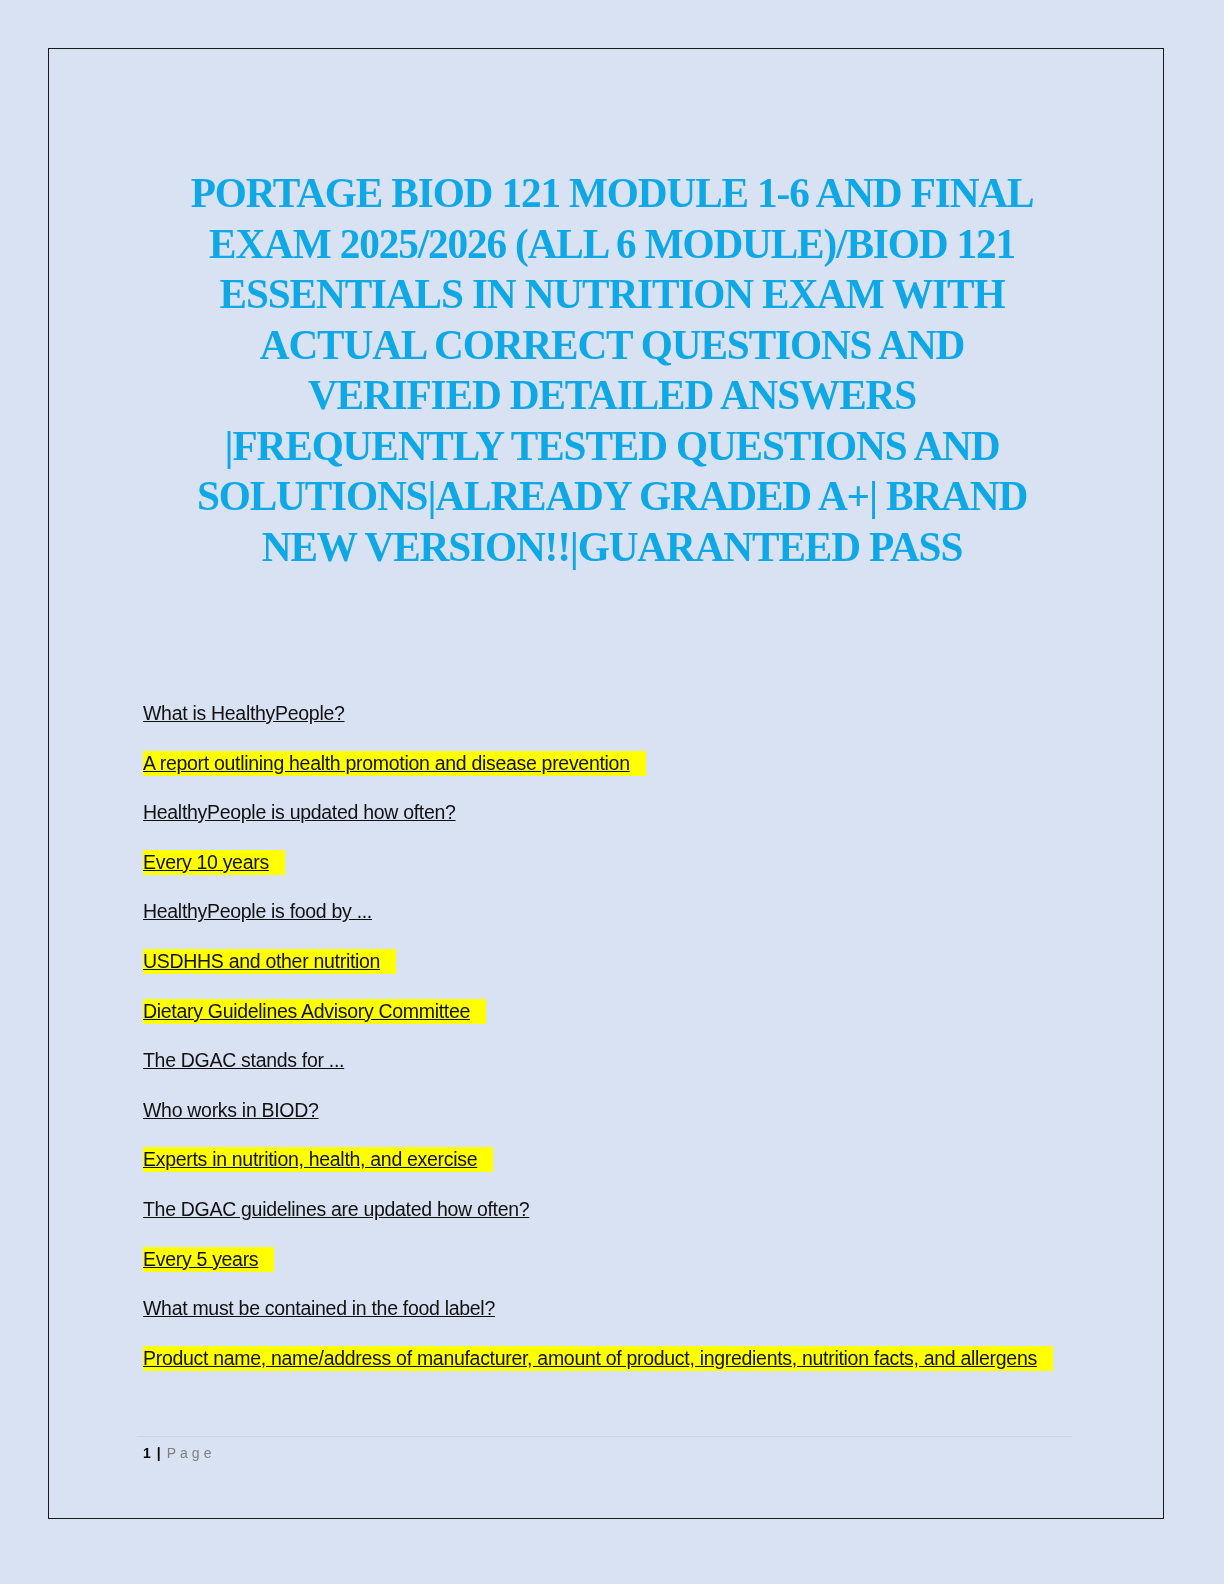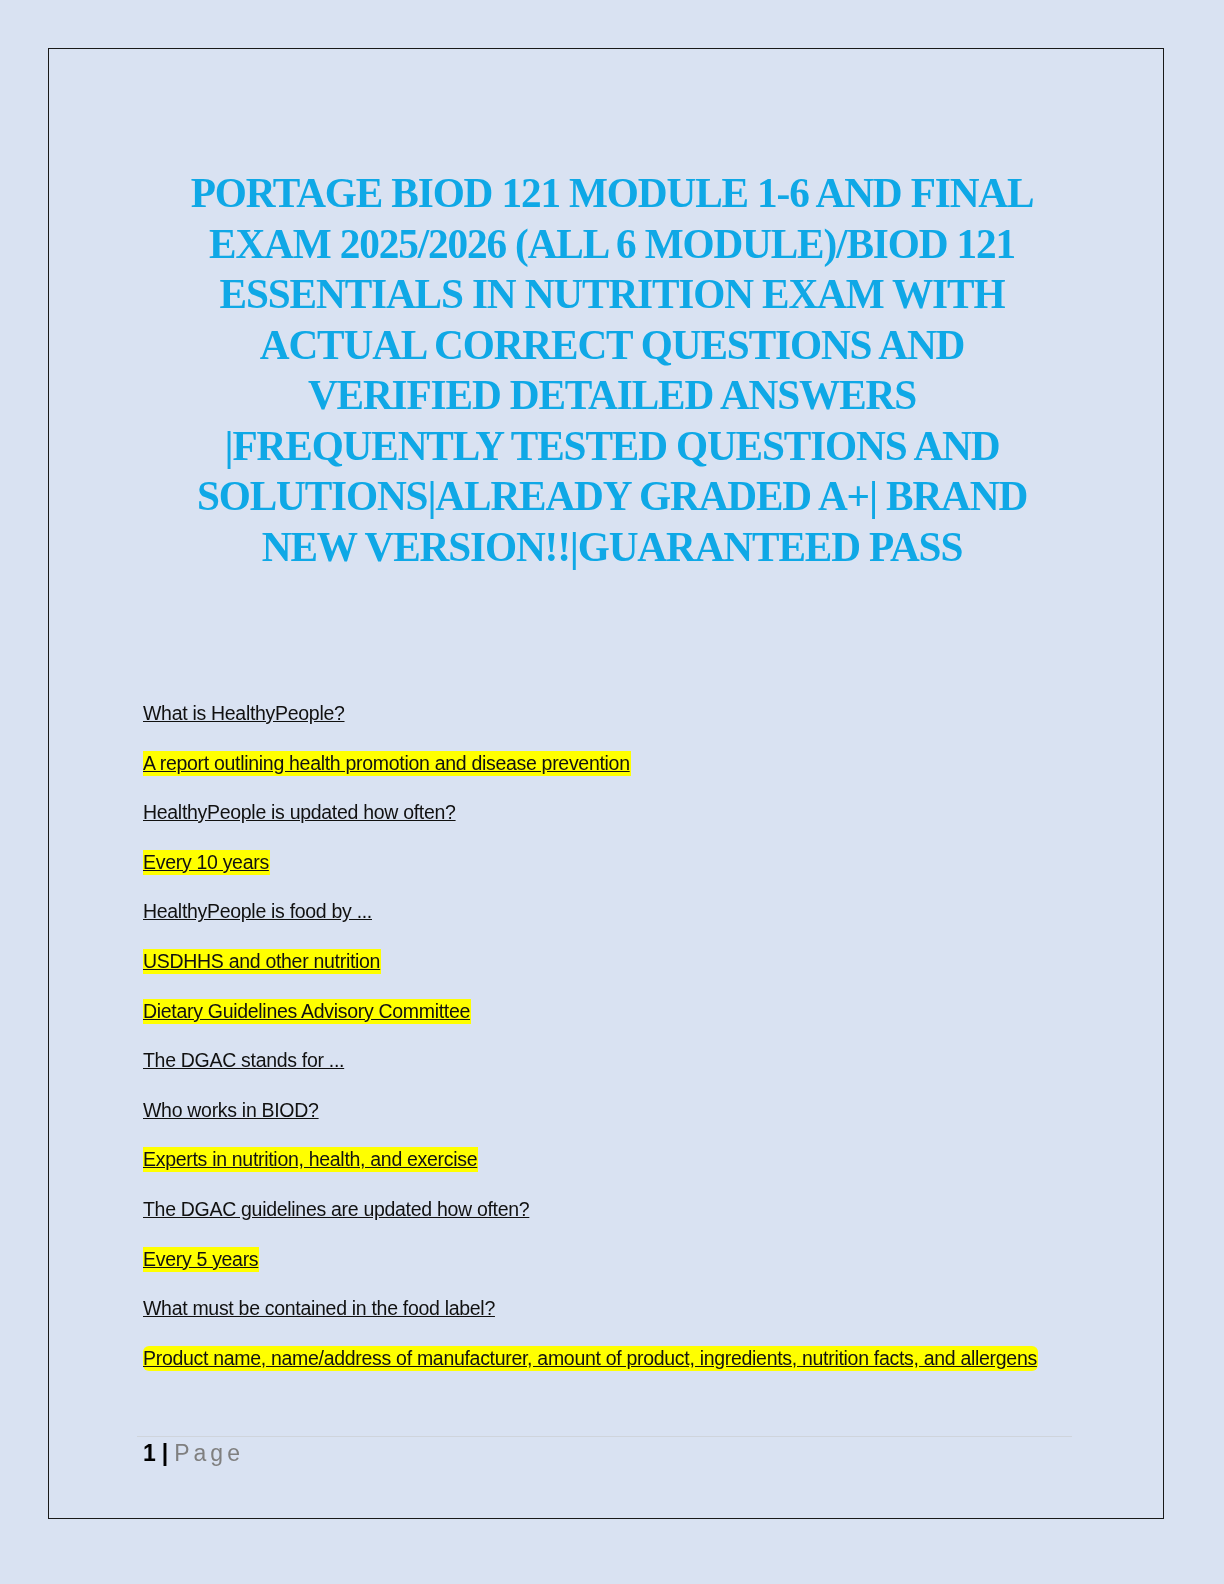--- a/index.html
+++ b/index.html
@@ -58,41 +58,40 @@
       letter-spacing: -0.3px;
     }
     .qa-line.multi {
       height: auto;
       white-space: normal;
       line-height: 34px;
       margin-top: -4px;
     }
     .hl {
       background: #ffff00;
-      padding: 1px 1px 2px 0;
+      padding: 1px 16px 2px 0;
     }
     .qa-line.multi .hl {
       -webkit-box-decoration-break: clone;
       box-decoration-break: clone;
-      border-radius: 6px;
     }
     .footer-rule {
       position: absolute;
       left: 137px;
       top: 1436px;
       width: 935px;
       height: 1px;
       background: #cfd4dc;
     }
     .footer {
       position: absolute;
       left: 143px;
       top: 1440px;
       font-family: "Liberation Sans", "DejaVu Sans", sans-serif;
-      font-size: 23px;
+      font-size: 14px;
       line-height: 26px;
       white-space: nowrap;
     }
     .footer .num { font-weight: bold; color: #000; }
     .footer .sep { font-weight: bold; color: #000; margin: 0 6px 0 6px; }
     .footer .lbl { color: #7f7f7f; letter-spacing: 4px; }
   </style>
 </head>
 <body>
 

